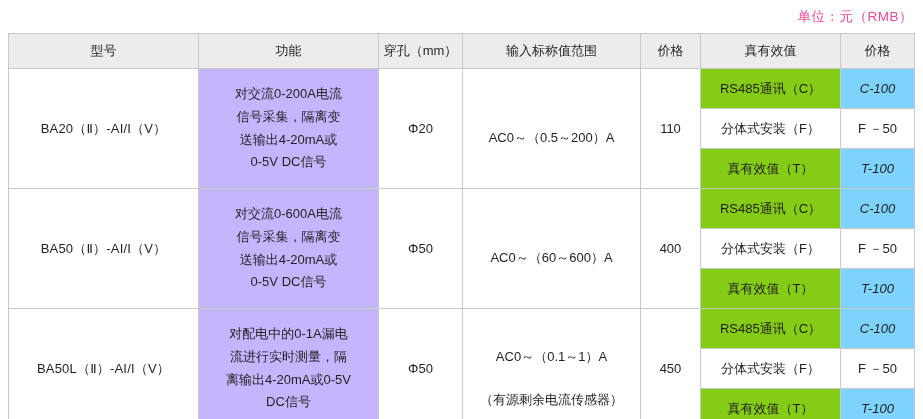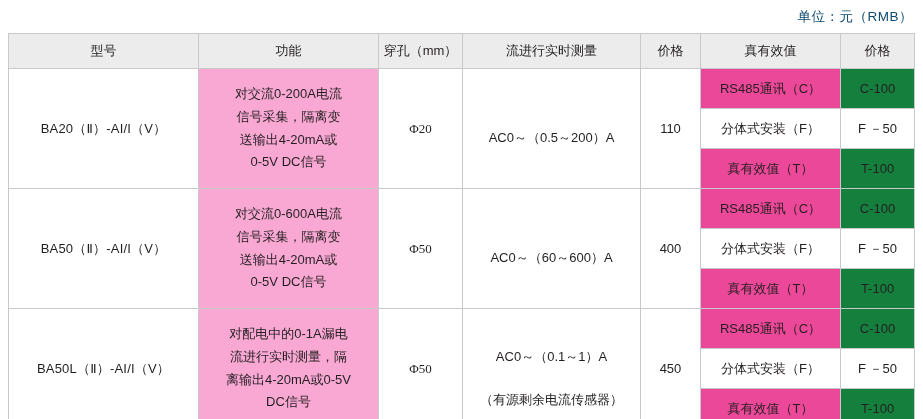--- a/index.html
+++ b/index.html
@@ -13,21 +13,21 @@
     font-family: "Liberation Sans", "DejaVu Sans", sans-serif;
     color: #231f20;
     position: relative;
     overflow: hidden;
   }
   .unit-line {
     position: absolute;
     top: 8px;
     right: 10px;
     font-size: 13.5px;
-    color: #0c4a6e;
+    color: #ec4899;
     letter-spacing: 0.5px;
   }
   .table-wrap {
     position: absolute;
     top: 33px;
     left: 8px;
     width: 906px;
   }
   table.price-table {
     border-collapse: collapse;
@@ -56,50 +56,50 @@
   col.c-range   { width: 178px; }
   col.c-price   { width: 60px; }
   col.c-opt     { width: 140px; }
   col.c-price2  { width: 74px; }
 
   td.model {
     font-size: 12.5px;
     letter-spacing: 0.2px;
   }
   td.func {
-    background: #f9a8d4;
+    background: #c4b5fd;
     font-size: 12.5px;
     line-height: 1.75;
     padding: 6px 8px;
   }
   td.hole {
     font-size: 13px;
-    font-family: Liberation Serif, serif;
   }
   td.range {
     font-size: 12.5px;
     line-height: 1.7;
     padding: 4px 4px;
   }
   td.price {
     font-size: 13px;
   }
   td.opt {
     height: 39px;
     font-size: 12.5px;
   }
   td.opt.shade {
-    background: #ec4899;
+    background: #84cc16;
   }
   td.optprice {
     height: 39px;
     font-size: 12.5px;
   }
   td.optprice.shade {
-    background: #15803d;
+    background: #7dd3fc;
+    font-style: italic;
   }
   .func-line { display: block; }
   .range-line { display: block; margin-top: 20px; }
 </style>
 </head>
 <body>
 
 <div class="unit-line">单位：元（RMB）</div>
 
 <div class="table-wrap">
@@ -111,21 +111,21 @@
       <col class="c-range">
       <col class="c-price">
       <col class="c-opt">
       <col class="c-price2">
     </colgroup>
     <thead>
       <tr>
         <th>型号</th>
         <th>功能</th>
         <th>穿孔（mm）</th>
-        <th>流进行实时测量</th>
+        <th>输入标称值范围</th>
         <th>价格</th>
         <th>真有效值</th>
         <th>价格</th>
       </tr>
     </thead>
     <tbody>
 
       <tr>
         <td class="model" rowspan="3">
           <span>BA20（Ⅱ）-AI/I（V）</span>

